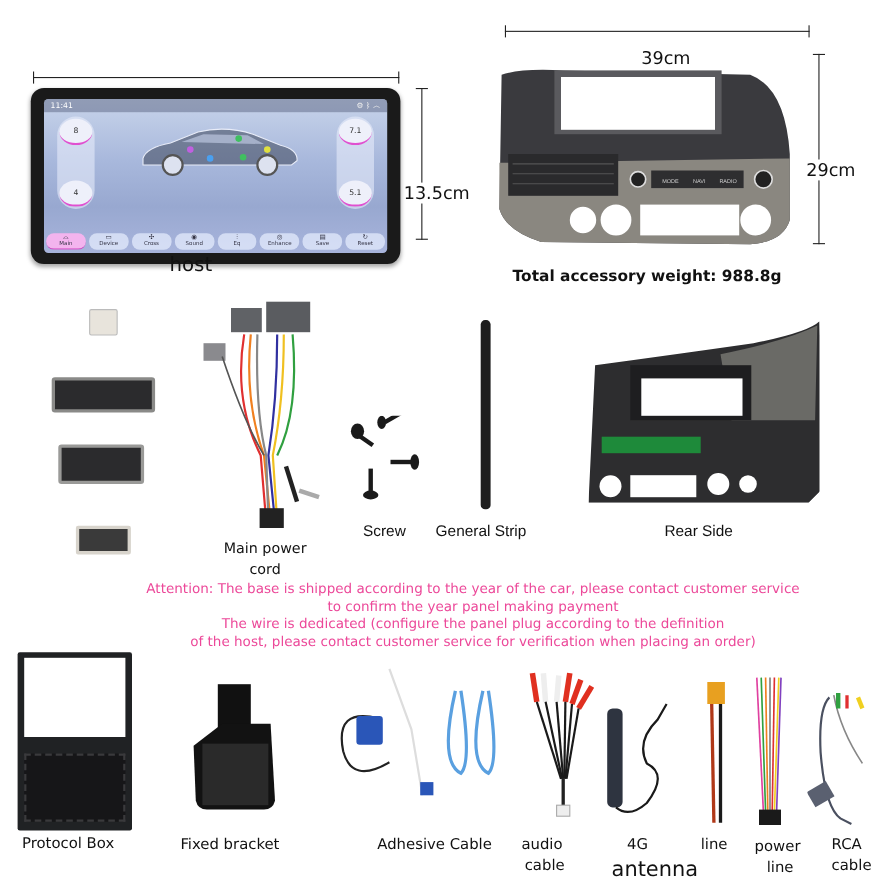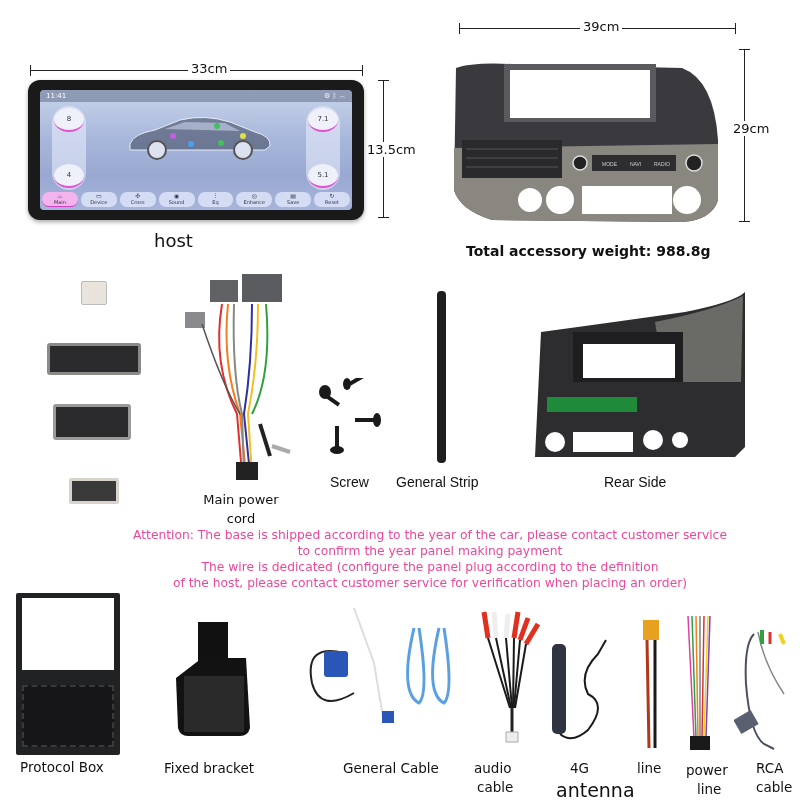--- a/index.html
+++ b/index.html
@@ -7,24 +7,24 @@
   body { position: relative; font-family: "DejaVu Sans", sans-serif; color: #111; }
   .abs { position: absolute; }
 
   
   .hline { position: absolute; height: 1px; background: #222; }
   .hline::before, .hline::after { content: ""; position: absolute; top: -5px; width: 1px; height: 11px; background: #222; }
   .hline::before { left: 0; } .hline::after { right: 0; }
   .vline { position: absolute; width: 1px; background: #222; }
   .vline::before, .vline::after { content: ""; position: absolute; left: -5px; height: 1px; width: 11px; background: #222; }
   .vline::before { top: 0; } .vline::after { bottom: 0; }
-  .dimtext { position: absolute; font-size: 13px; background: #fff; padding: 0 3px; font-family: "DejaVu Sans", sans-serif; color: #111; }
-
-  
-  .host { left: 28px; top: 80px; width: 336px; height: 140px; border-radius: 12px; background: #1a1a1a; box-shadow: 0 2px 4px rgba(0,0,0,0.35); }
+  .dimtext { position: absolute; font-size: 16px; background: #fff; padding: 0 3px; font-family: "DejaVu Sans", sans-serif; color: #111; margin-top: 24px; }
+
+  
+  .host { left: 28px; top: 80px; width: 336px; height: 160px; border-radius: 12px; background: #1a1a1a; box-shadow: 0 2px 4px rgba(0,0,0,0.35); }
   .host-screen { position: absolute; left: 12px; top: 10px; right: 12px; bottom: 10px; border-radius: 4px; overflow: hidden;
     background: linear-gradient(180deg, #c8d4ea 0%, #a8b8dc 40%, #98a8d0 70%, #a8b4dc 100%); }
   .host-status { position: absolute; left: 0; top: 0; right: 0; height: 12px; background: rgba(90,100,130,0.5); font-size: 7px; color: #fff; padding: 2px 6px; }
   .host-status-icons { position: absolute; right: 6px; top: 1px; font-size: 7px; color: #eee; }
   .pill { position: absolute; top: 16px; width: 34px; height: 84px; border-radius: 17px; background: rgba(230,235,250,0.6); }
   .pill .knob { position: absolute; left: 2px; width: 30px; height: 24px; border-radius: 50%; background: #eef0fa; border-bottom: 2px solid #e050d0; font-size: 7px; text-align: center; line-height: 22px; color: #333; }
   .car { position: absolute; left: 85px; top: 22px; width: 150px; height: 50px; }
   .host-nav { position: absolute; left: 2px; right: 2px; bottom: 3px; height: 15px; display: flex; gap: 3px; }
   .host-nav .nb { flex: 1; border-radius: 7px; background: rgba(220,228,248,0.85); font-size: 5px; color: #334; text-align: center; padding-top: 1px; line-height: 6px; }
   .host-nav .nb.active { background: #f3b4ee; border-bottom: 1px solid #d040c0; }
@@ -187,21 +187,21 @@
 <span class="label" style="left:164px; top:760px; font-size:13.5px;">Fixed bracket</span>
 
 <svg class="abs" viewBox="0 0 160 130" style="left:304px; top:603px; width:160px; height:130px;">
   <path d="M40 50 Q0 40 8 80 Q16 110 50 90" stroke="#222" stroke-width="2" fill="none"></path>
   <rect x="20" y="48" width="24" height="26" rx="3" fill="#2a56b8"></rect>
   <path d="M50 5 L70 60 L80 120" stroke="#ddd" stroke-width="2" fill="none"></path>
   <rect x="78" y="108" width="12" height="12" fill="#2a56b8"></rect>
   <path d="M110 25 Q95 90 115 100 Q125 90 115 25" stroke="#5aa0e0" stroke-width="3" fill="none"></path>
   <path d="M135 25 Q120 90 140 100 Q150 90 140 25" stroke="#5aa0e0" stroke-width="3" fill="none"></path>
 </svg>
-<span class="label" style="left:343px; top:760px; font-size:13.5px;">General Cable</span>
+<span class="label" style="left:343px; top:760px; font-size:13.5px;">Adhesive Cable</span>
 
 <svg class="abs" viewBox="0 0 70 140" style="left:478px; top:608px; width:70px; height:140px;">
   <g stroke-width="5">
     <line x1="6" y1="4" x2="10" y2="30" stroke="#e03020"></line>
     <line x1="16" y1="4" x2="18" y2="30" stroke="#eee"></line>
     <line x1="30" y1="6" x2="28" y2="30" stroke="#eee"></line>
     <line x1="40" y1="4" x2="36" y2="30" stroke="#e03020"></line>
     <line x1="50" y1="10" x2="42" y2="32" stroke="#e03020"></line>
     <line x1="60" y1="16" x2="48" y2="36" stroke="#e03020"></line>
   </g>

